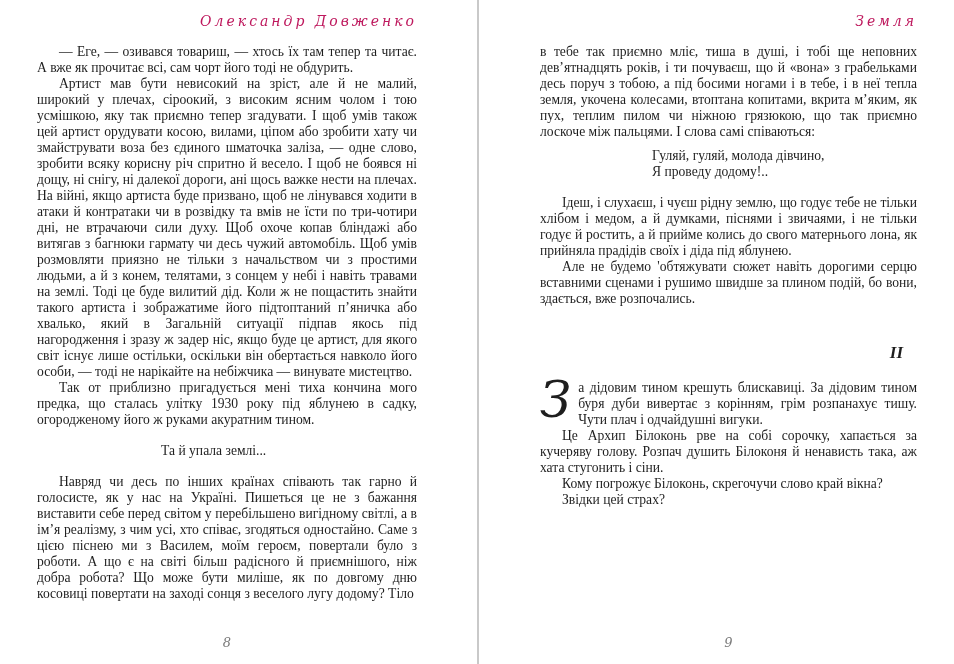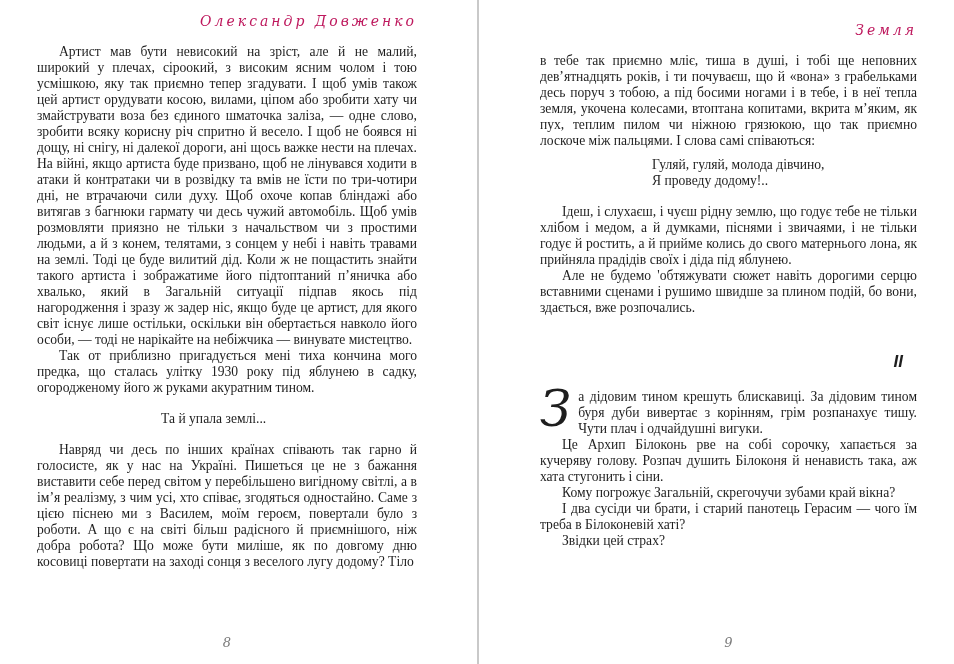--- a/index.html
+++ b/index.html
@@ -13,21 +13,21 @@
     color: #1e1e1e;
     overflow: hidden;
   }
   .page {
     position: relative;
     width: 477px;
     height: 664px;
     box-sizing: border-box;
   }
   .page.left  { padding: 0 60px 0 37px; }
-  .page.right { padding: 9px 37px 0 63px; }
+  .page.right { padding: 0 37px 0 63px; }
   .divider {
     position: absolute;
     left: 477px; top: 0; bottom: 0;
     width: 2px;
     background: #c9c9c9;
   }
   .running-header {
     text-align: right;
     font-family: "DejaVu Serif", serif;
     font-style: italic;
@@ -51,21 +51,21 @@
   .page-body p { margin: 0; }
   p.indent { text-indent: 22px; }
   .verse {
     margin: 15px 0 15px 124px;
     text-align: left;
   }
   .page.right .verse { margin-left: 112px; margin-top: 8px; }
   .section-heading {
     text-align: right;
     padding-right: 14px;
-    font-family: Liberation Sans, sans-serif;
+    font-family: Liberation Serif, serif;
     font-style: italic;
     font-weight: 600;
     font-size: 17px;
     margin: 38px 0 19px 0;
   }
   .dropcap {
     float: left;
     font-family: "DejaVu Serif", serif;
     font-style: italic;
     font-size: 50px;
@@ -85,20 +85,21 @@
   .page.right .page-number { left: 63px; right: 37px; }
 </style>
 </head>
 <body>
 
 <div class="spread">
 
   <div class="page left">
     <div class="running-header">Олександр Довженко</div>
     <div class="page-body">
+      <p class="indent">— Еге, — озивався товариш, — хтось їх там тепер та читає. А вже як прочитає всі, сам чорт його тоді не обдурить.</p>
       <p class="indent">Артист мав бути невисокий на зріст, але й не малий, широкий у плечах, сіроокий, з високим ясним чолом і тою усмішкою, яку так приємно тепер згадувати. І щоб умів також цей артист орудувати косою, вилами, ціпом або зробити хату чи змайструвати воза без єдиного шматочка заліза, — одне слово, зробити всяку корисну річ спритно й весело. І щоб не боявся ні дощу, ні снігу, ні далекої дороги, ані щось важке нести на плечах. На війні, якщо артиста буде призвано, щоб не лінувався ходити в атаки й контратаки чи в розвідку та вмів не їсти по три-чотири дні, не втрачаючи сили духу. Щоб охоче копав бліндажі або витягав з багнюки гармату чи десь чужий автомобіль. Щоб умів розмовляти приязно не тільки з начальством чи з простими людьми, а й з конем, телятами, з сонцем у небі і навіть травами на землі. Тоді це буде вилитий дід. Коли ж не пощастить знайти такого артиста і зображатиме його підтоптаний п’яничка або хвалько, який в Загальній ситуації підпав якось під нагородження і зразу ж задер ніс, якщо буде це артист, для якого світ існує лише остільки, оскільки він обертається навколо його особи, — тоді не нарікайте на небіжчика — винувате мистецтво.</p>
       <p class="indent">Так от приблизно пригадується мені тиха кончина мого предка, що сталась улітку 1930 року під яблунею в садку, огородженому його ж руками акуратним тином.</p>
       <div class="verse">
         <div>Та й упала землі...</div>
       </div>
       <p class="indent">Навряд чи десь по інших країнах співають так гарно й голосисте, як у нас на Україні. Пишеться це не з бажання виставити себе перед світом у перебільшено вигідному світлі, а в ім’я реалізму, з чим усі, хто співає, згодяться одностайно. Саме з цією піснею ми з Василем, моїм героєм, повертали було з роботи. А що є на світі більш радісного й приємнішого, ніж добра робота? Що може бути миліше, як по довгому дню косовиці повертати на заході сонця з веселого лугу додому? Тіло</p>
     </div>
     <div class="page-number">8</div>
   </div>
 
@@ -110,21 +111,20 @@
       <p>в тебе так приємно мліє, тиша в душі, і тобі ще неповних дев’ятнадцять років, і ти почуваєш, що й «вона» з грабельками десь поруч з тобою, а під босими ногами і в тебе, і в неї тепла земля, укочена колесами, втоптана копитами, вкрита м’яким, як пух, теплим пилом чи ніжною грязюкою, що так приємно лоскоче між пальцями. І слова самі співаються:</p>
       <div class="verse">
         <div>Гуляй, гуляй, молода дівчино,</div>
         <div>Я проведу додому!..</div>
       </div>
       <p class="indent">Ідеш, і слухаєш, і чуєш рідну землю, що годує тебе не тільки хлібом і медом, а й думками, піснями і звичаями, і не тільки годує й ростить, а й прийме колись до свого матернього лона, як прийняла прадідів своїх і діда під яблунею.</p>
       <p class="indent">Але не будемо 'обтяжувати сюжет навіть дорогими серцю вставними сценами і рушимо швидше за плином подій, бо вони, здається, вже розпочались.</p>
       <div class="section-heading">II</div>
       <p><span class="dropcap">З</span><span>а дідовим тином крешуть блискавиці. За дідовим тином буря дуби вивертає з корінням, грім розпанахує тишу. Чути плач і одчайдушні вигуки.</span></p>
       <p class="indent">Це Архип Білоконь рве на собі сорочку, хапається за кучеряву голову. Розпач душить Білоконя й ненависть така, аж хата стугонить і сіни.</p>
-      <p class="indent">Кому погрожує Загальній, скрегочучи зубами край вікна?</p>
-      <p class="indent">І два сусіди чи брати, і старий панотець Герасим — чого їм треба в Білоконевій хаті?</p>
+      <p class="indent">Кому погрожує Білоконь, скрегочучи слово край вікна?</p>
       <p class="indent">Звідки цей страх?</p>
 
     </div>
     <div class="page-number">9</div>
   </div>
 
 </div>
 
 </body></html>

